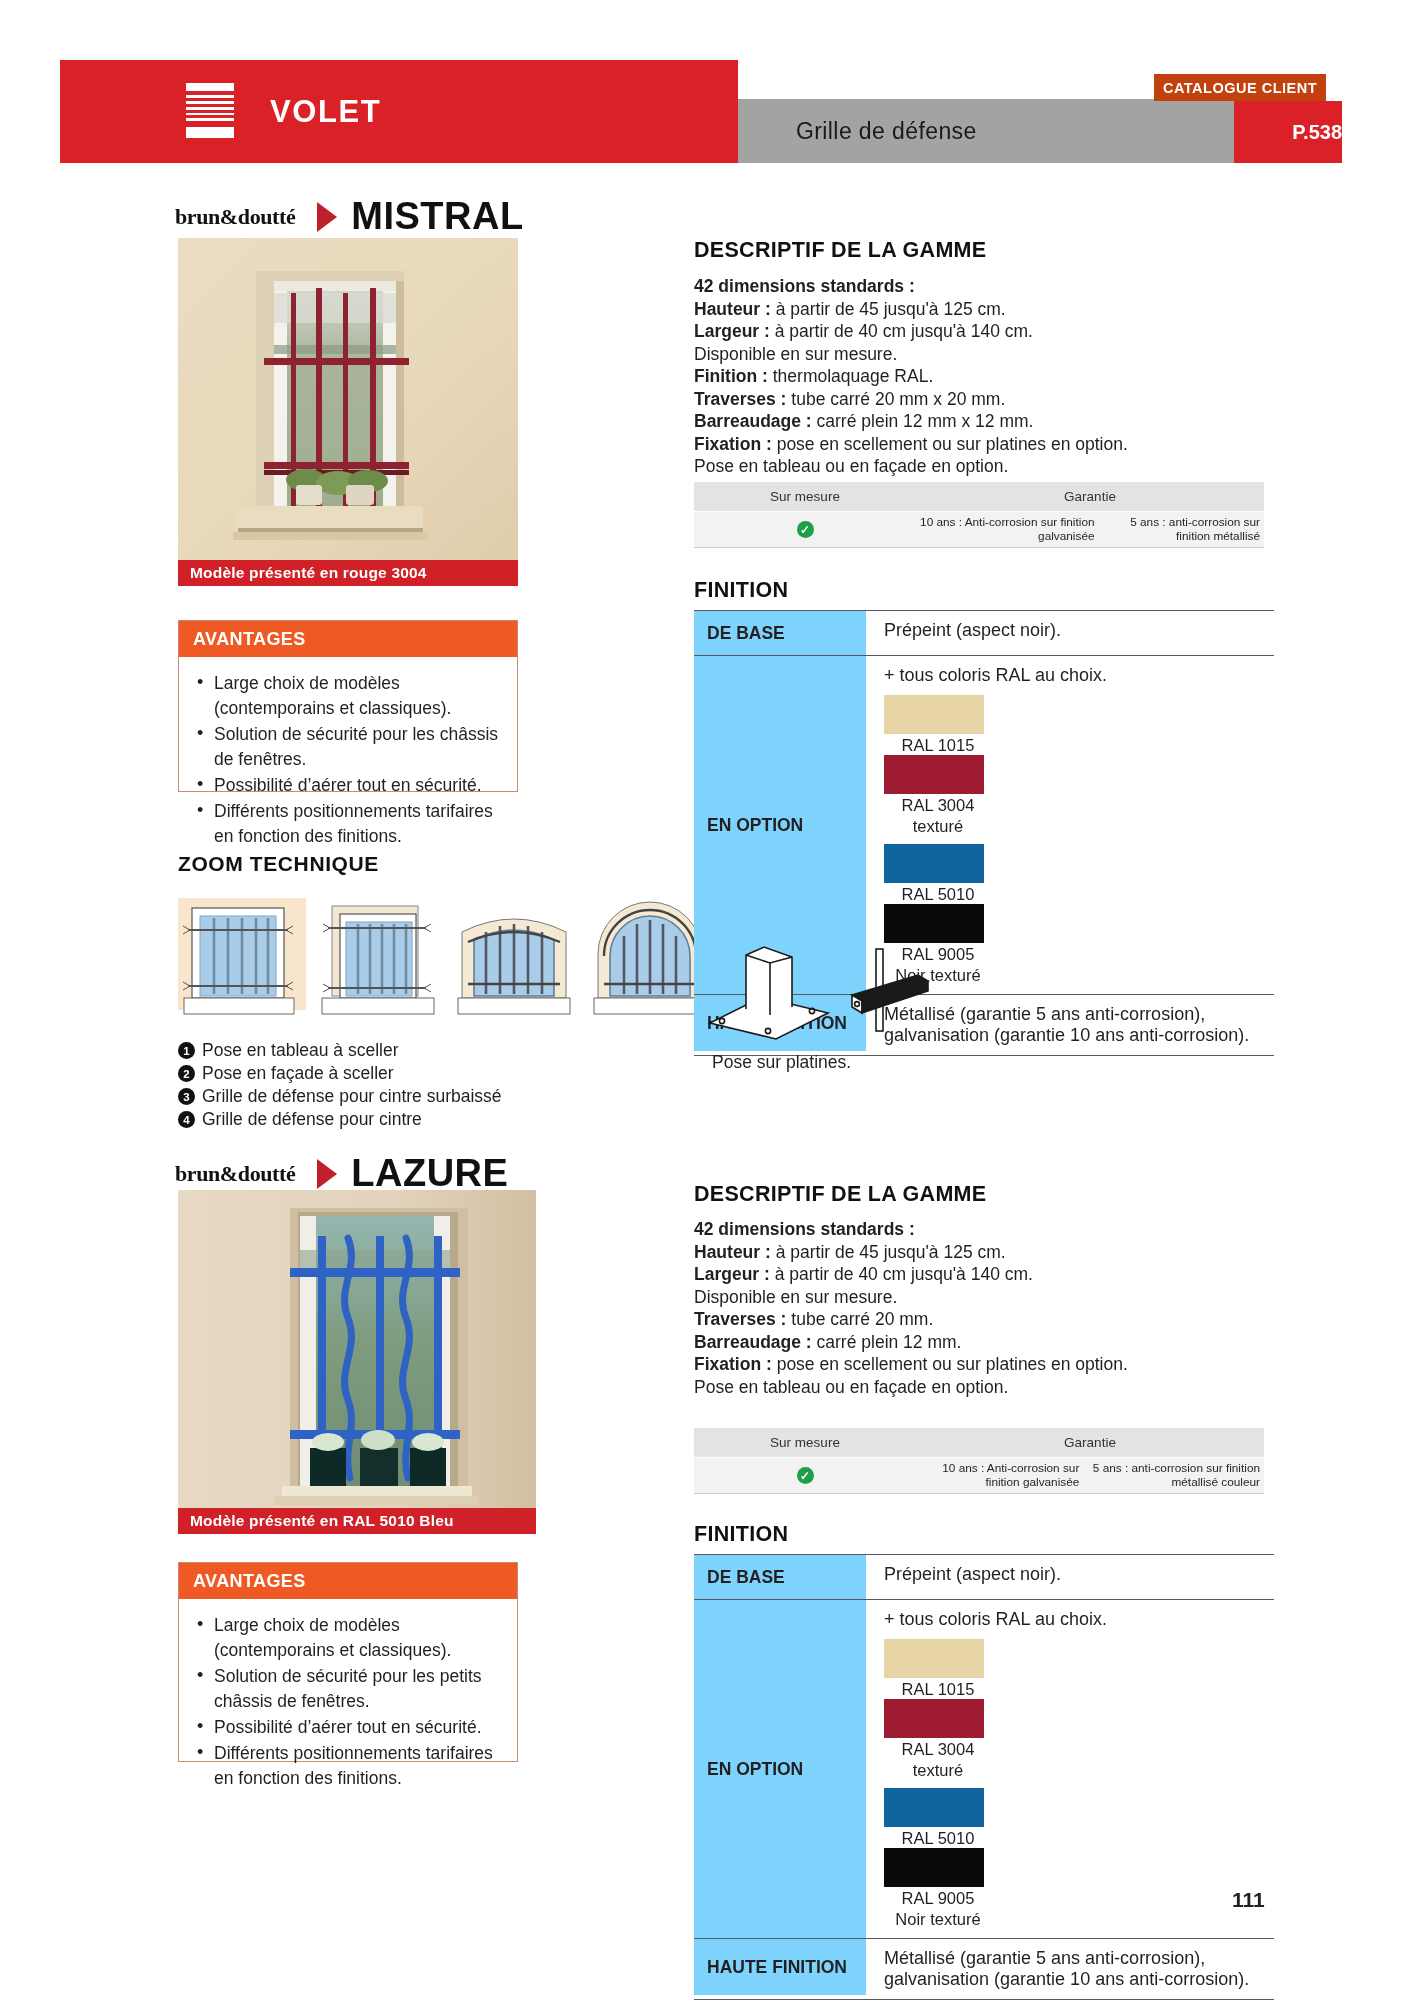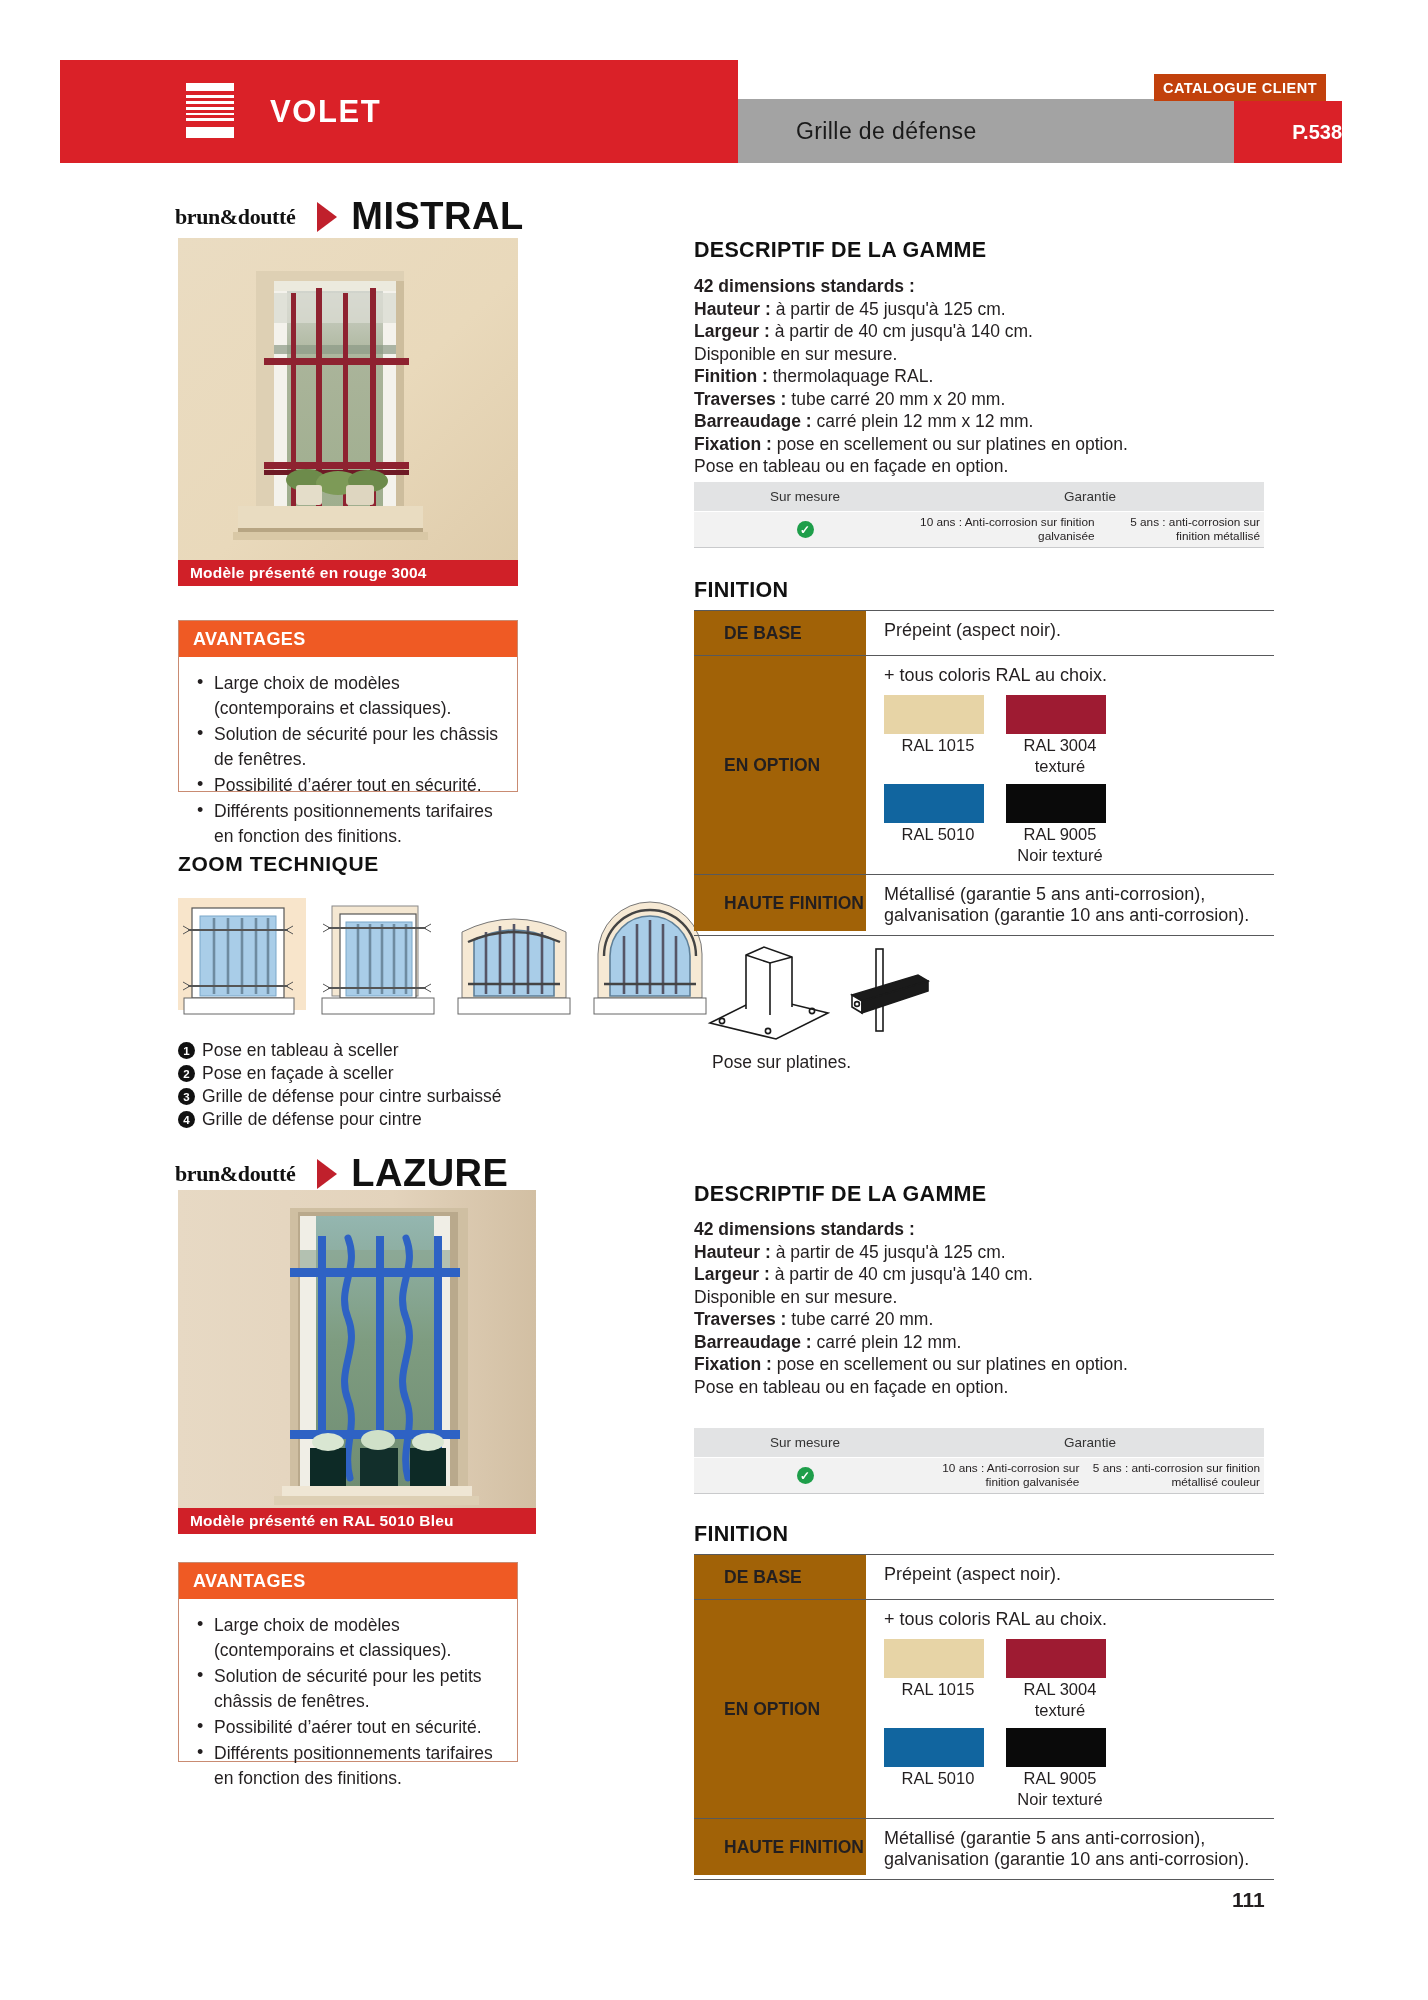--- a/index.html
+++ b/index.html
@@ -111,26 +111,26 @@
   .check {
     width: 17px; height: 17px; border-radius: 50%; background: #1e9e4a; color: #fff;
     font-size: 12px; display: flex; align-items: center; justify-content: center; font-weight: bold;
   }
   .gtxt { font-size: 11.8px; line-height: 13.5px; text-align: right; color: #231f20; padding-right: 4px; width:100%; }
 
   
   .ftab { position: absolute; width: 580px; border-top: 1.5px solid #58595b; }
   .ftab .row { display: flex; border-bottom: 1.5px solid #58595b; }
   .ftab .c1 {
-    width: 172px; background: #a16207; display: flex; align-items: center;
-    padding-left: 30px; font-size: 17.5px; font-weight: bold; color: #231f20; line-height: 21px;
+    width: 172px; background: #7dd3fc; display: flex; align-items: center;
+    padding-left: 13px; font-size: 17.5px; font-weight: bold; color: #231f20; line-height: 21px;
   }
   .ftab .c2 { flex: 1; padding: 9px 0 9px 18px; font-size: 18px; color: #231f20; }
   .swatch-grid { margin-top: 9px; }
-  .sw-row { display: flex; }
+  .sw-row { display: flex; flex-direction: column; }
   .sw-cell { width: 114px; margin-right: 8px; }
   .sw-box { width: 100px; height: 39px; }
   .sw-lbl { font-size: 16.5px; text-align: center; line-height: 20px; color: #231f20; padding-top: 1px; width: 108px; }
 
   .platine-caption { position: absolute; font-size: 17.5px; color: #231f20; }
   .pagenum { position: absolute; font-size: 21px; font-weight: bold; color: #231f20; }
 </style>
 </head>
 <body>
 

